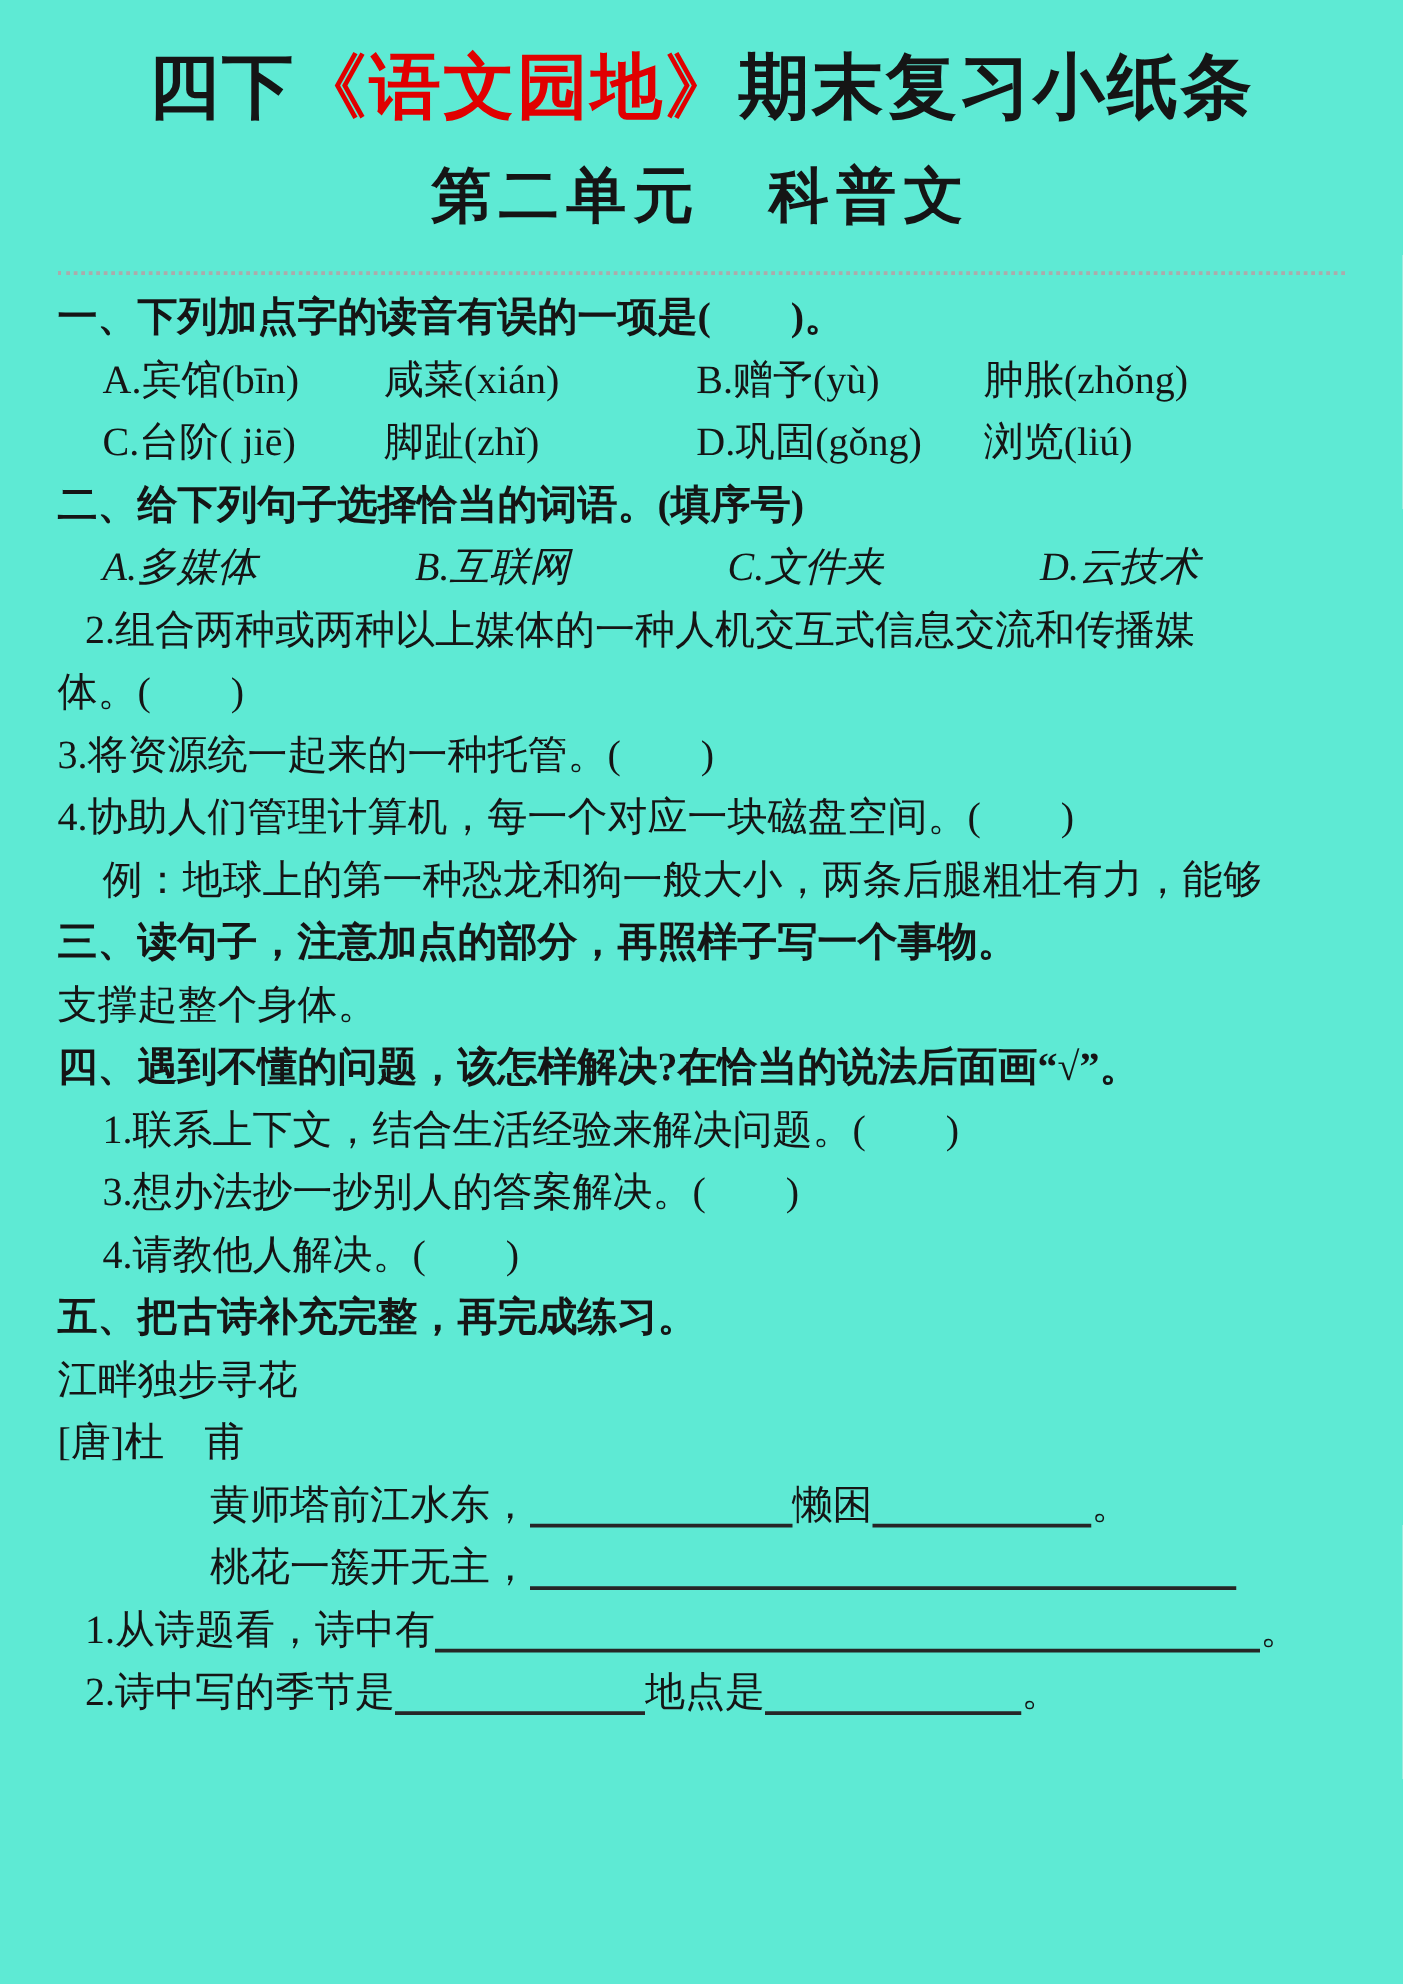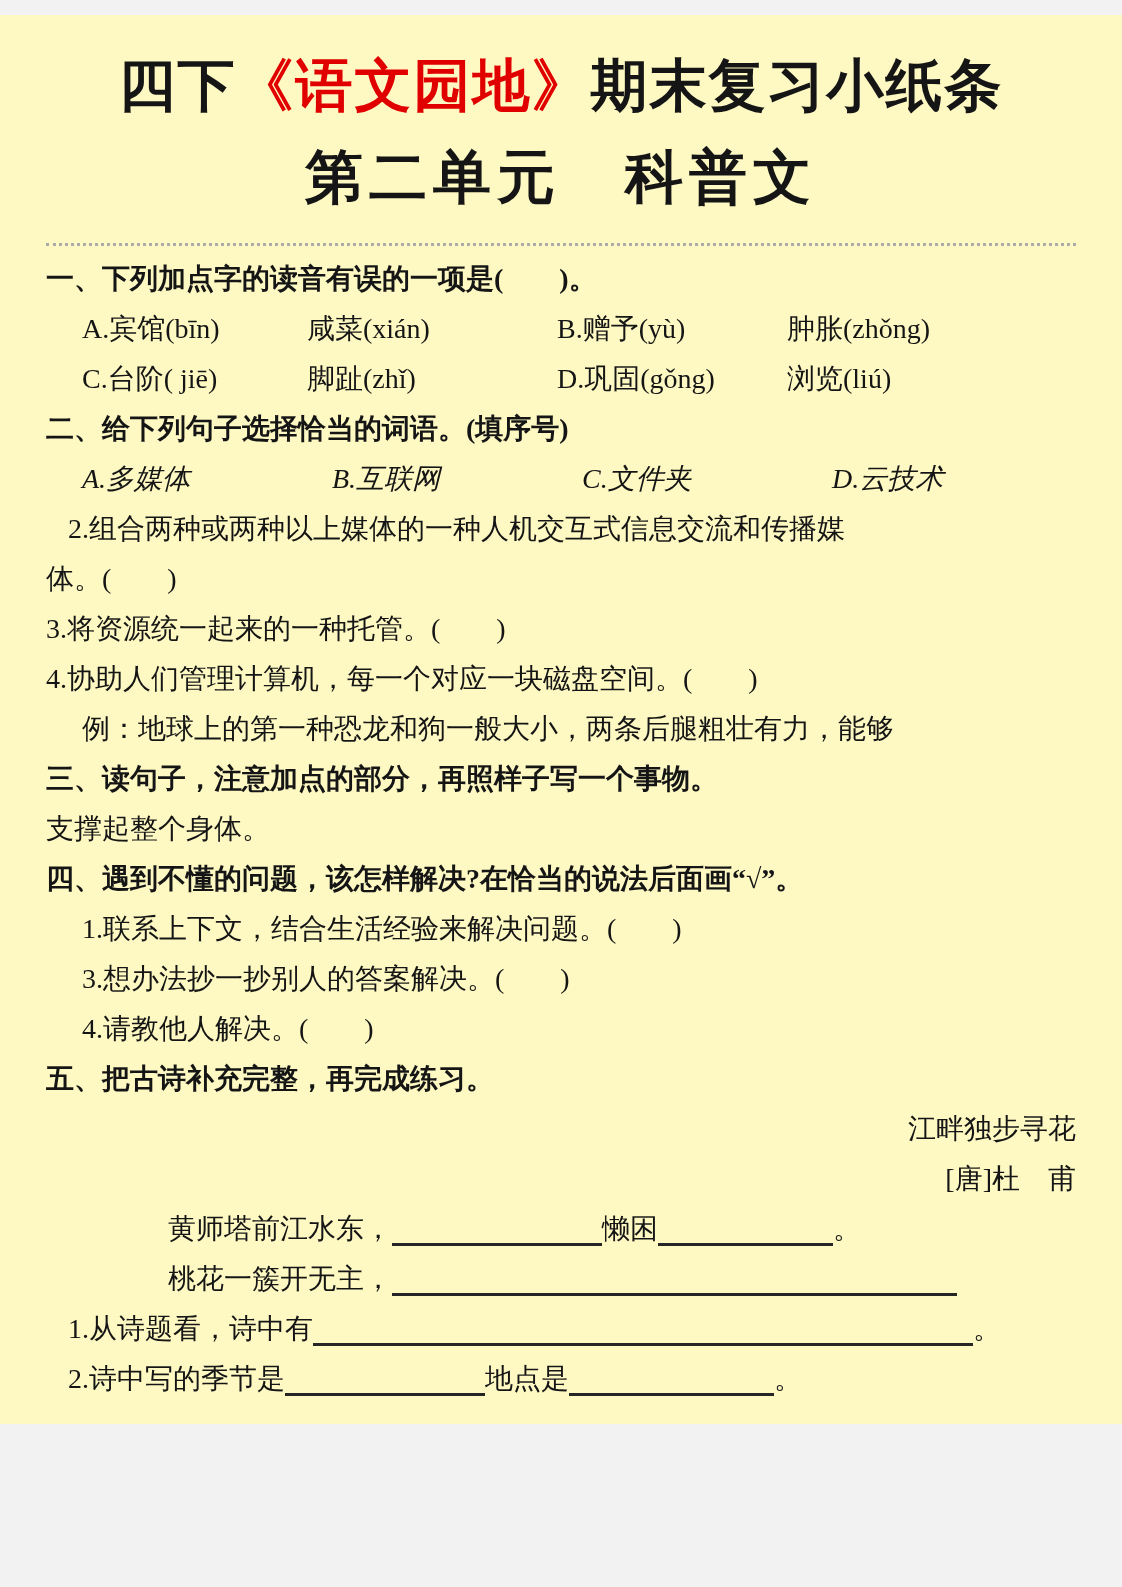--- a/index.html
+++ b/index.html
@@ -3,67 +3,66 @@
 <meta charset="utf-8">
 <style>
   html, body { margin: 0; padding: 0; }
   body {
     width: 1122px; height: 1587px;
     background: #f2f2f2;
     font-family: "Liberation Serif", "DejaVu Serif", serif;
   }
   .page {
     position: relative;
-    width: 1122px; height: 1409px;
-    background: #fef9c3;
+    width: 1122px; height: 1587px;
+    background: #5eead4;
     color: #151515;
     overflow: hidden;
     box-sizing: border-box;
     padding: 0 46px;
-    margin-top: 15px;
   }
   
   .title {
     margin-top: 40px;
     text-align: center;
     font-size: 57px;
     font-weight: 700;
     letter-spacing: 2px;
     line-height: 1.1;
     white-space: nowrap;
   }
   .title .hl { color: var(--accent, #e10000); }
   .subtitle {
     margin-top: 30px;
     text-align: center;
-    font-size: 58px;
+    font-size: 48px;
     font-weight: 700;
     letter-spacing: 6px;
     line-height: 1.05;
   }
   .divider {
     margin-top: 34px;
     border: 0;
     border-top: 3px dotted #ababab;
     height: 0;
   }
   
   .content { margin-top: 6px; }
   .line {
-    font-size: 28px;
+    font-size: 32px;
     line-height: 50px;
     min-height: 50px;
     white-space: nowrap;
   }
   .heading { font-weight: 700; }
   .ind    { padding-left: 36px; }   
   .ind-md { padding-left: 22px; }   
   .ind-sm { padding-left: 12px; }   
   .poem-ind { padding-left: 122px; }
-  .centered { text-align: right; }
+  .centered { text-align: left; }
   
   .opt-grid { display: grid; padding-left: 36px; }
   .q1-grid { grid-template-columns: 225px 250px 230px auto; }
   .q2-grid { grid-template-columns: 250px 250px 250px auto; font-style: italic; }
   
   .blank {
     display: inline-block;
     border-bottom: 3px solid #262626;
     height: 34px;
     vertical-align: -8px;

